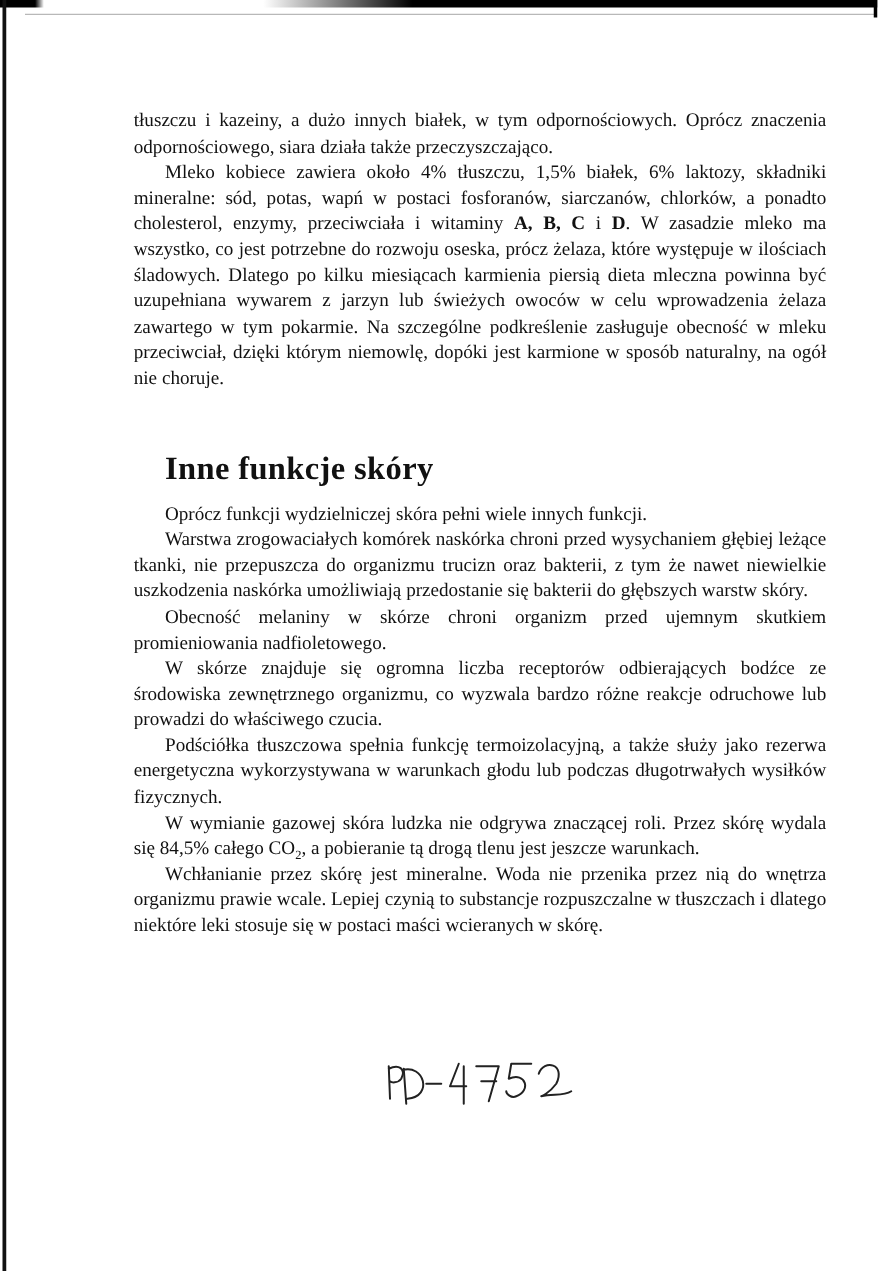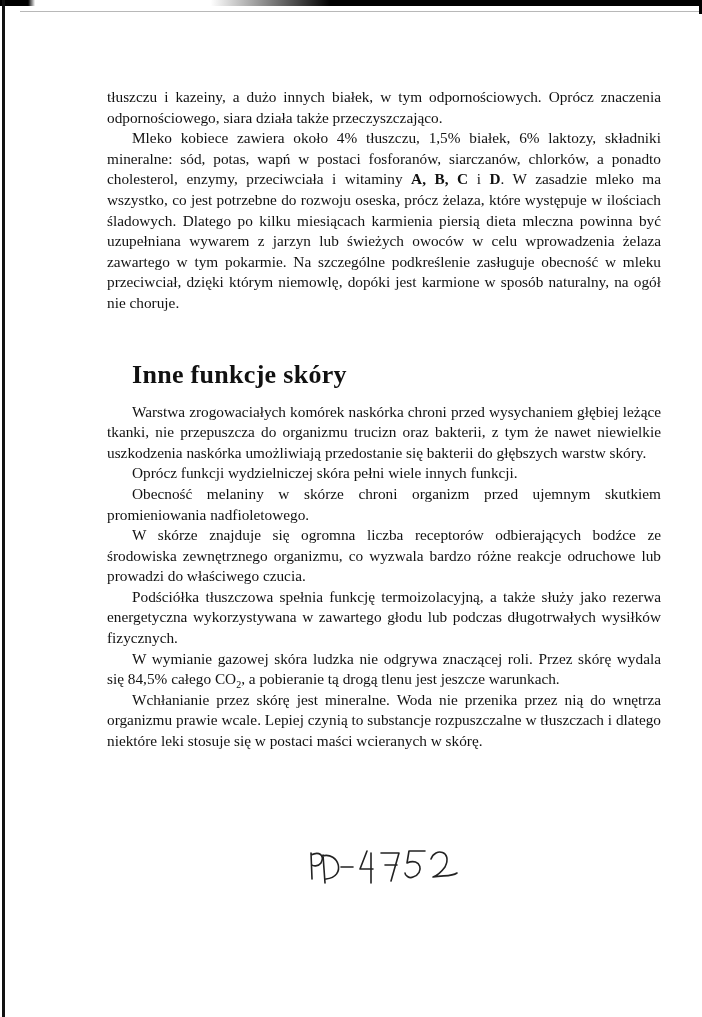--- a/index.html
+++ b/index.html
@@ -25,25 +25,25 @@
 <div class="scan-left"></div>
 <div class="scan-right"></div>
 
 <div class="page">
   <p class="p noindent">tłuszczu i kazeiny, a dużo innych białek, w tym odpornościowych. Oprócz znaczenia odpornościowego, siara działa także przeczyszczająco.</p>
 
   <p class="p"><span>Mleko kobiece zawiera około 4% tłuszczu, 1,5% białek, 6% laktozy, składniki mineralne: sód, potas, wapń w postaci fosforanów, siarczanów, chlorków, a ponadto cholesterol, enzymy, przeciwciała i witaminy </span><b>A, B, C</b><span> i </span><b>D</b><span>. W zasadzie mleko ma wszystko, co jest potrzebne do rozwoju oseska, prócz żelaza, które występuje w ilościach śladowych. Dlatego po kilku miesiącach karmienia piersią dieta mleczna powinna być uzupełniana wywarem z jarzyn lub świeżych owoców w celu wprowadzenia żelaza zawartego w tym pokarmie. Na szczególne podkreślenie zasługuje obecność w mleku przeciwciał, dzięki którym niemowlę, dopóki jest karmione w sposób naturalny, na ogół nie choruje.</span></p>
 
   <h2>Inne funkcje skóry</h2>
 
+  <p class="p">Oprócz funkcji wydzielniczej skóra pełni wiele innych funkcji.</p>
   <p class="p">Warstwa zrogowaciałych komórek naskórka chroni przed wysychaniem głębiej leżące tkanki, nie przepuszcza do organizmu trucizn oraz bakterii, z tym że nawet niewielkie uszkodzenia naskórka umożliwiają przedostanie się bakterii do głębszych warstw skóry.</p>
-  <p class="p">Oprócz funkcji wydzielniczej skóra pełni wiele innych funkcji.</p>
   <p class="p">Obecność melaniny w skórze chroni organizm przed ujemnym skutkiem promieniowania nadfioletowego.</p>
   <p class="p">W skórze znajduje się ogromna liczba receptorów odbierających bodźce ze środowiska zewnętrznego organizmu, co wyzwala bardzo różne reakcje odruchowe lub prowadzi do właściwego czucia.</p>
-  <p class="p">Podściółka tłuszczowa spełnia funkcję termoizolacyjną, a także służy jako rezerwa energetyczna wykorzystywana w zawartego głodu lub podczas długotrwałych wysiłków fizycznych.</p>
+  <p class="p">Podściółka tłuszczowa spełnia funkcję termoizolacyjną, a także służy jako rezerwa energetyczna wykorzystywana w warunkach głodu lub podczas długotrwałych wysiłków fizycznych.</p>
 
 
   <p class="p"><span>W wymianie gazowej skóra ludzka nie odgrywa znaczącej roli. Przez skórę wydala się 84,5% całego CO</span><sub style="font-size:10px;line-height:0">2</sub><span>, a pobieranie tą drogą tlenu jest jeszcze warunkach.</span></p>
 
   <p class="p">Wchłanianie przez skórę jest mineralne. Woda nie przenika przez nią do wnętrza organizmu prawie wcale. Lepiej czynią to substancje rozpuszczalne w tłuszczach i dlatego niektóre leki stosuje się w postaci maści wcieranych w skórę.</p>
 </div>
 
 <svg class="handwritten" viewBox="0 0 160 44">
   <title>PD-4752</title>
   <g fill="none" stroke="#222" stroke-width="1.6" stroke-linecap="round" stroke-linejoin="round">

